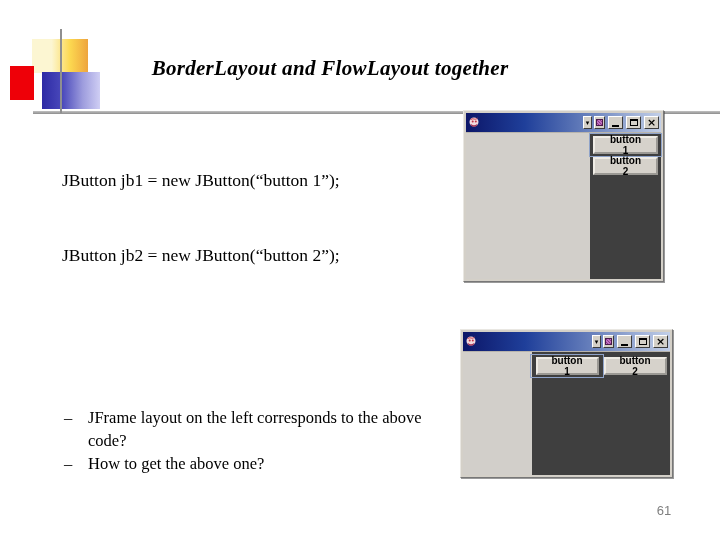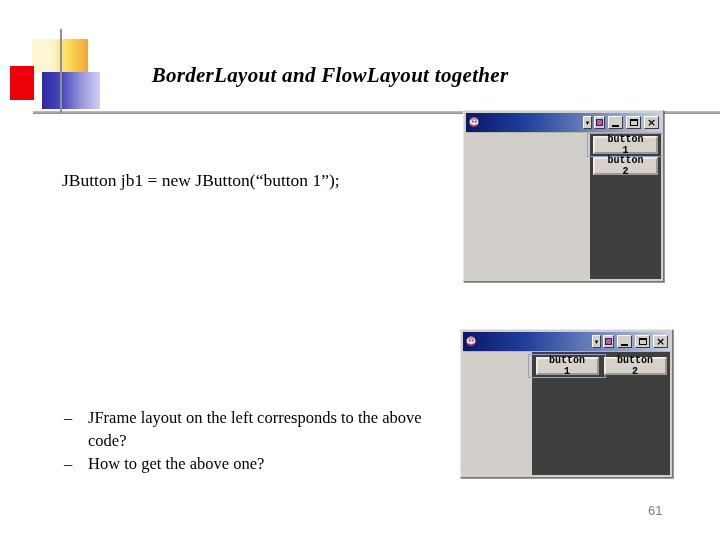--- a/index.html
+++ b/index.html
@@ -14,21 +14,21 @@
   .sq-yellow { left:32px; top:39px; width:56px; height:34px; z-index:1;
     background:linear-gradient(90deg,#fcf6d2 0%,#fcf6d2 35%,#fcd850 68%,#eea43e 100%); }
   .sq-red { left:10px; top:66px; width:24px; height:34px; background:#ee0008; z-index:2; }
   .sq-blue { left:42px; top:72px; width:58px; height:37px; z-index:3;
     background:linear-gradient(90deg,#2d2aa5 0%,#4a49bb 35%,#9d9cdd 70%,#cfcef4 100%); }
   .vline { position:absolute; left:60px; top:29px; width:2px; height:84px; background:#8f8f8f; z-index:4; }
   .hrule { position:absolute; left:33px; top:111px; width:687px; height:3px;
     background:linear-gradient(180deg,#c2c2c2,#8d8d8d); z-index:0; }
 
   
-  .title { position:absolute; left:120px; top:63px; width:420px; text-align:center;
+  .title { position:absolute; left:120px; top:56px; width:420px; text-align:center;
     font-size:21px; font-weight:bold; font-style:italic; letter-spacing:.3px; }
 
   
   .code { position:absolute; left:62px; top:118px; font-size:17.5px; line-height:25px; white-space:pre; }
 
   
   .questions { position:absolute; left:64px; top:406px; width:400px; font-size:16.5px; line-height:23px; }
   .q-item { display:flex; }
   .q-marker { flex:0 0 24px; }
   .q-text { width:362px; }
@@ -60,42 +60,43 @@
   .win1 .main { flex:1; }
   .win1 .east { flex:0 0 71px; flex-direction:column; align-items:center; padding-top:3px; gap:3px; }
   .win2 .main { flex:0 0 69px; }
   .win2 .east { flex:1; flex-direction:row; justify-content:center; align-items:flex-start; padding-top:5px; gap:5px; }
 
   .jbtn { height:18px; background:#d6d2cb; border:2px outset #efece5; color:#000;
     display:flex; align-items:center; justify-content:center;
     font:bold 10px "Liberation Sans","DejaVu Sans",sans-serif; cursor:default; }
   .win1 .jbtn { width:65px; }
   .win2 .jbtn { width:63px; }
-  .jbtn .lbl { padding:0 20px; border:1px solid transparent;font-family:Liberation Mono, monospace; }
+  .jbtn .lbl { padding:0 20px; border:1px solid transparent; }
   .jbtn.focused .lbl { border-color:#8fa3c9; }
 
   
-  .pageno { position:absolute; left:648px; top:503px; width:32px; text-align:left;
+  .pageno { position:absolute; left:648px; top:503px; width:32px; text-align:center;
     font:13px "Liberation Sans","DejaVu Sans",sans-serif; color:#7f7f7f; }
 </style>
 </head>
 <body>
 
 <div style="width:720px;height:540px;">
 
   <div class="sq sq-yellow"></div>
   <div class="sq sq-red"></div>
   <div class="sq sq-blue"></div>
   <div class="vline"></div>
   <div class="hrule"></div>
 
   <div class="title">BorderLayout and FlowLayout together</div>
 
   <div class="code">
     <div class="code-line">JButton jb1 = new JButton(“button 1”);</div>
+    <div class="code-line">JButton jb2 = new JButton(“button 2”);</div>
     
     
     
     
     
   </div>
 
   <div class="questions">
     <div class="q-item">
       <span class="q-marker">–</span>

